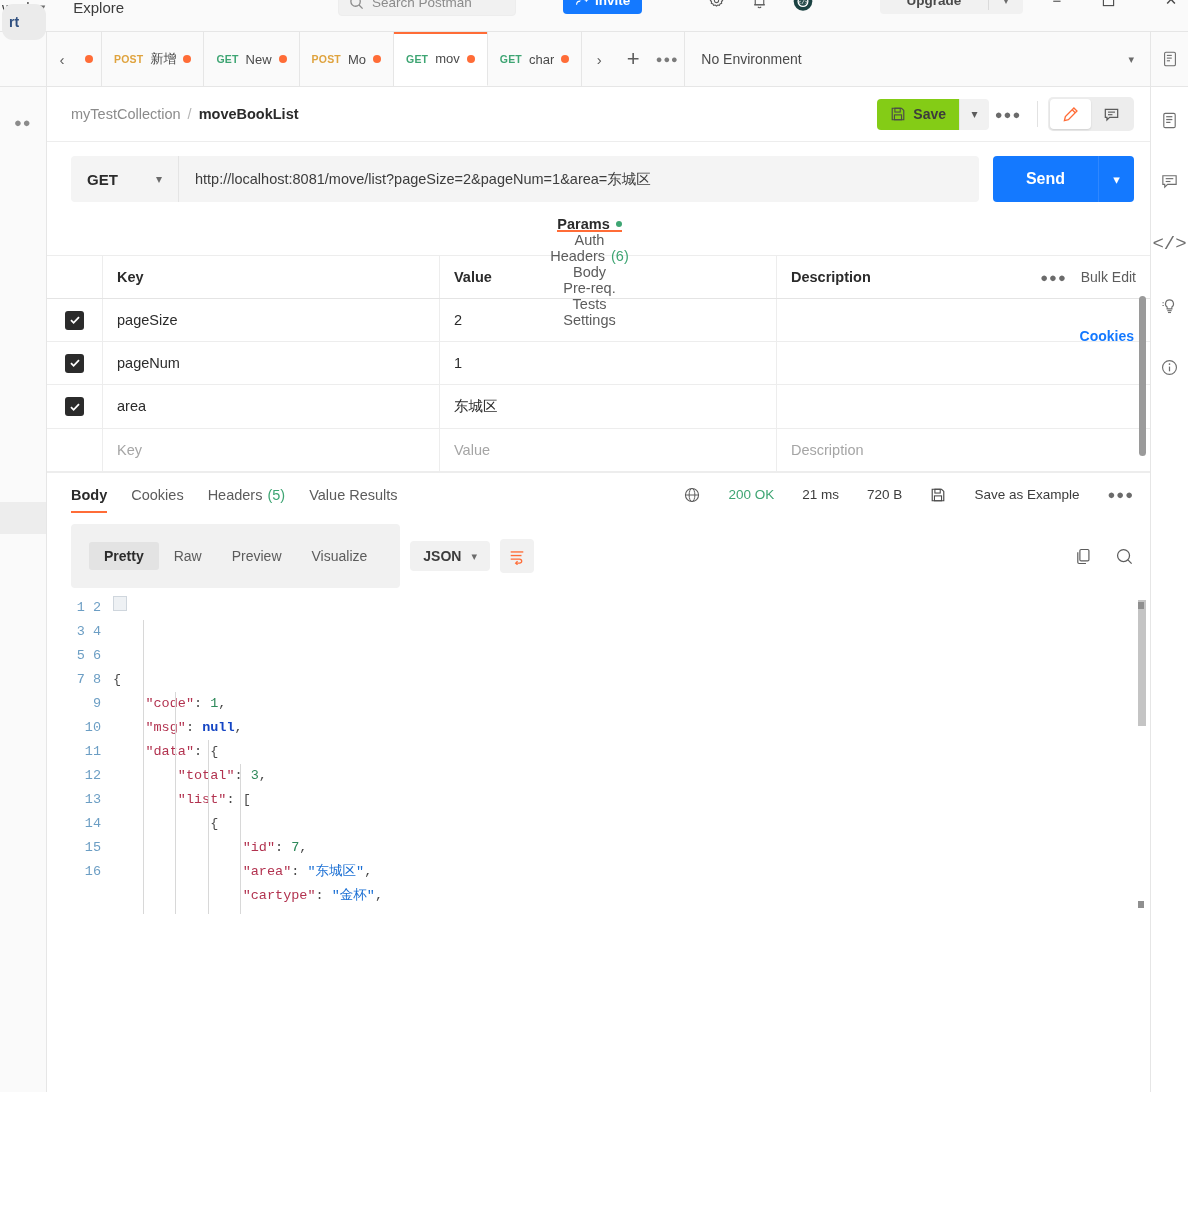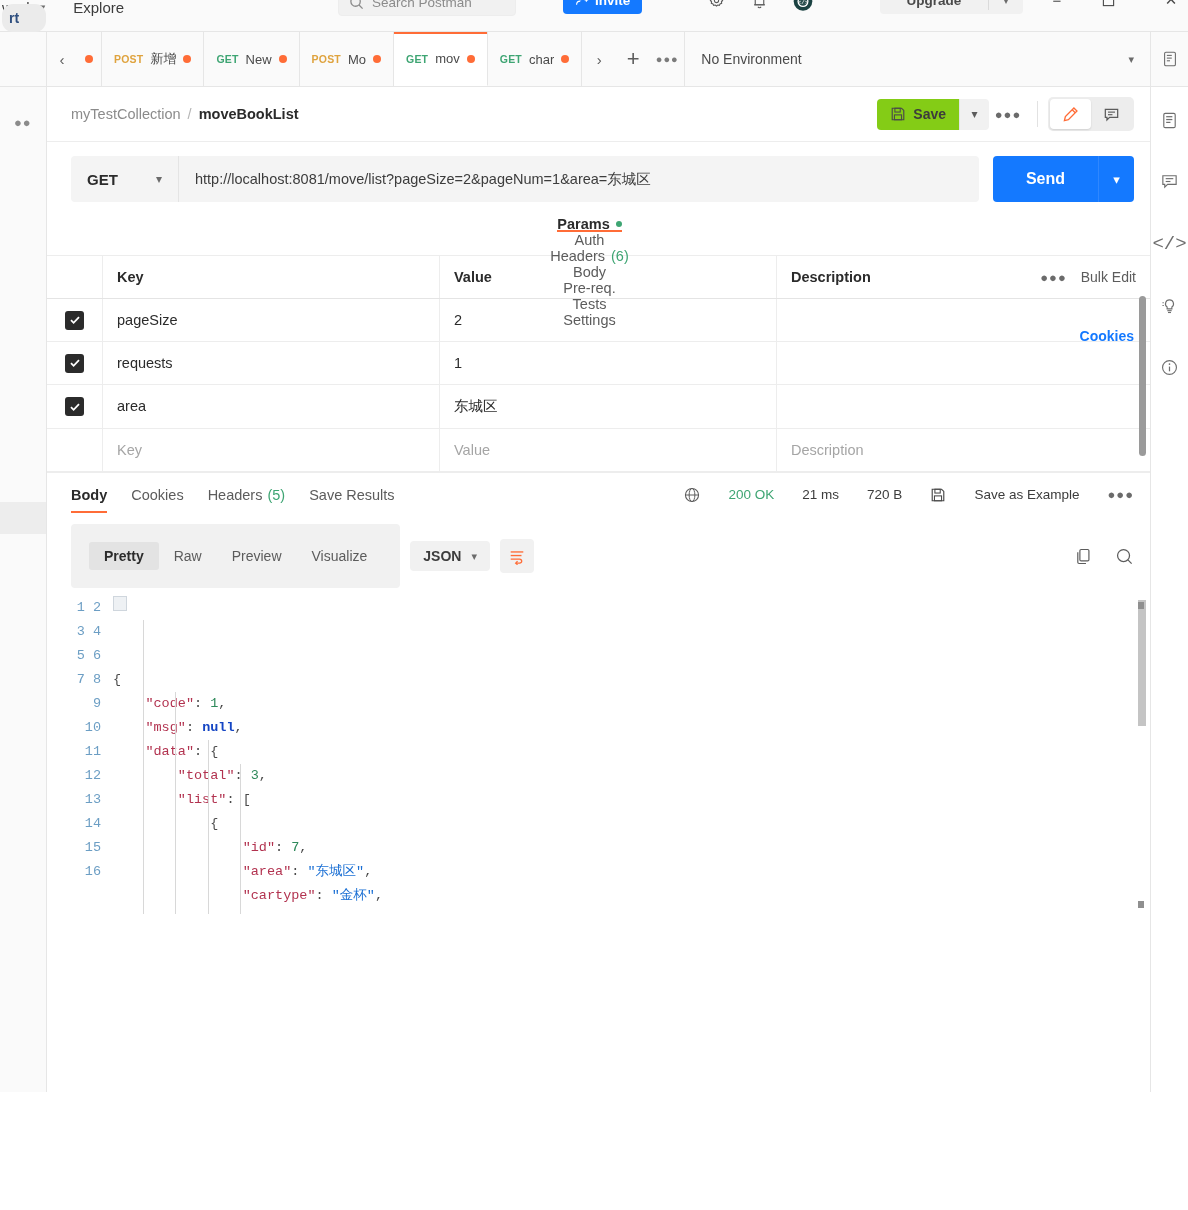--- a/index.html
+++ b/index.html
@@ -76,21 +76,21 @@
     border-bottom: 1px solid #e6e6e6;
     display: flex; align-items: stretch;
   }
   .sidebar-stub {
     width: 47px; background: #fafafa;
     border-right: 1px solid #e6e6e6;
     position: relative;
   }
   .stub-chip {
     position: absolute; left: 2px; top: -28px;
-    width: 44px; height: 28px; background: #ebebeb; border-radius: 11px;
+    width: 44px; height: 36px; background: #ebebeb; border-radius: 11px;
     display: flex; align-items: center; justify-content: flex-start;
     padding-left: 7px;
     font-size: 14px; font-weight: bold; color: #2f4f7f;
   }
   .tab-back {
     width: 30px; display: flex; align-items: center; justify-content: center;
     color: #5c5c5c; font-size: 15px;
   }
   .tab {
     position: relative;
@@ -639,21 +639,21 @@
       </div>
 
       <div class="prow">
         <div class="pcb">
           <div class="cbox">
             <svg width="12" height="12" viewBox="0 0 12 12">
                 <polyline points="2,6.2 4.6,8.8 10,3.2" fill="none" stroke="#fff" stroke-width="1.8"></polyline>
               </svg>
           </div>
         </div>
-        <div class="pkey"><span class="ctext">requests</span></div>
+        <div class="pkey"><span class="ctext">pageNum</span></div>
         <div class="pval"><span class="ctext">1</span></div>
         <div class="pdesc">
             <span class="ctext"></span>
           </div>
       </div>
 
       <div class="prow">
         <div class="pcb">
           <div class="cbox">
             <svg width="12" height="12" viewBox="0 0 12 12">
@@ -680,21 +680,21 @@
       <div class="psbar"></div>
     </div>
 
     <div class="respbar">
       <div class="rsb active">Body</div>
       <div class="rsb">Cookies</div>
       <div class="rsb">
         <span>Headers</span>
         <span class="cnt">(5)</span>
       </div>
-      <div class="rsb">Save Results</div>
+      <div class="rsb">Value Results</div>
 
       <div class="respmeta">
         <span>
           <svg width="18" height="18" viewBox="0 0 20 20">
               <circle cx="10" cy="10" r="7.3" fill="none" stroke="#5c5c5c" stroke-width="1.2"></circle>
               <ellipse cx="10" cy="10" rx="3.2" ry="7.3" fill="none" stroke="#5c5c5c" stroke-width="1.1"></ellipse>
               <line x1="2.8" y1="10" x2="17.2" y2="10" stroke="#5c5c5c" stroke-width="1.1"></line>
             </svg>
         </span>
         <span class="rm-green">200 OK</span>

